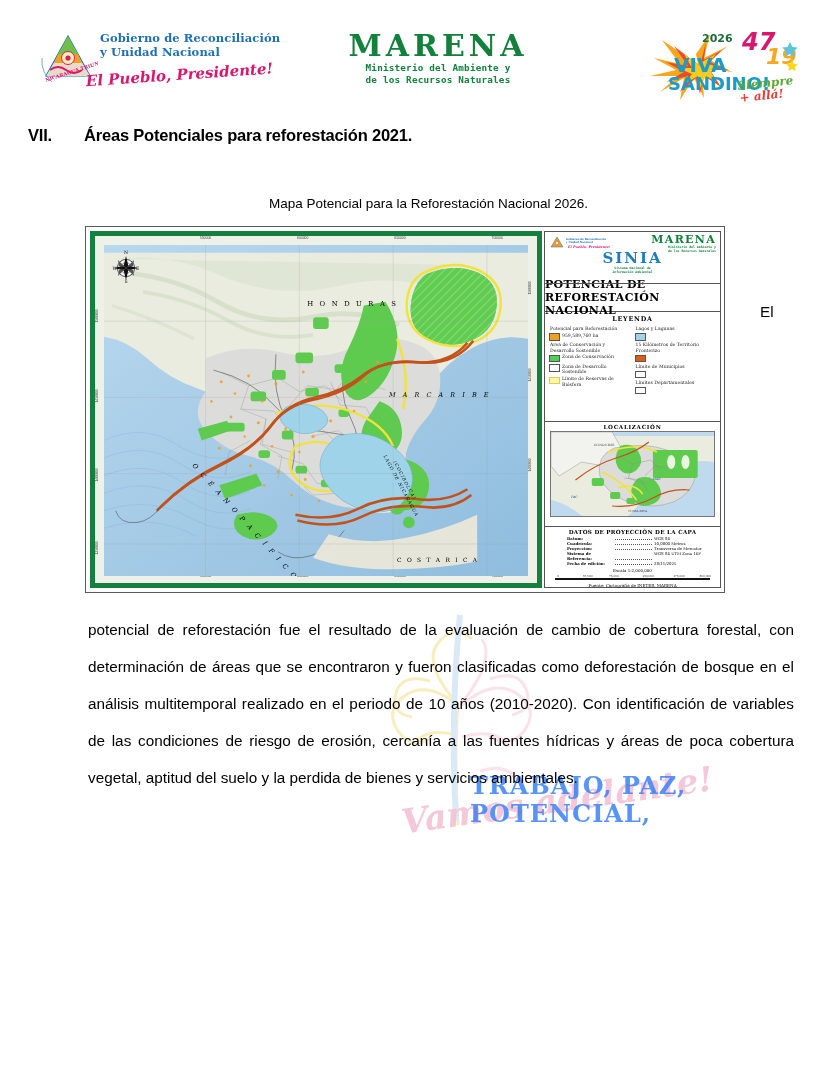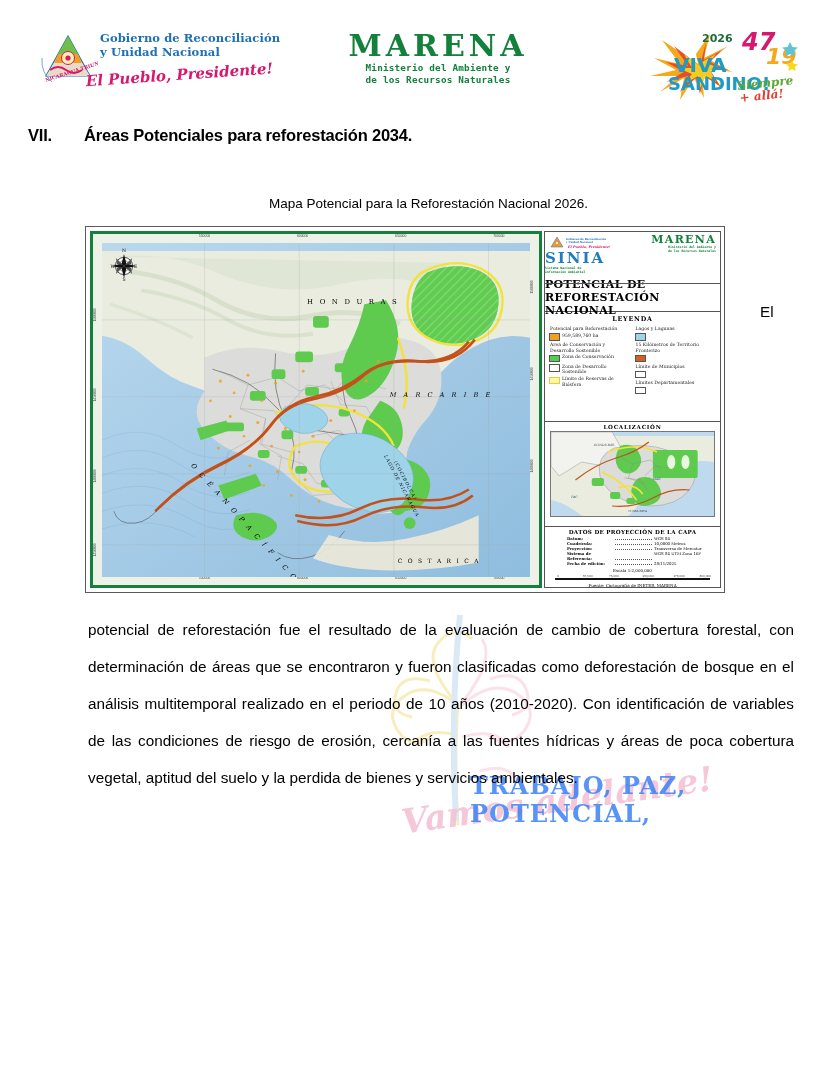--- a/index.html
+++ b/index.html
@@ -32,21 +32,21 @@
   .sec-title .num{display:inline-block;width:56px;}
 
   
   .map-caption{position:absolute;left:16px;top:196px;width:825px;text-align:center;
      font-size:13.5px;}
 
   
   .map-fig{position:absolute;left:85px;top:226px;width:640px;height:367px;
      background:#fff;border:1px solid #5a5a5a;box-sizing:border-box;}
   .map-frame{position:absolute;left:4px;top:4px;width:452px;height:357px;
-     border:3px solid #15803d;box-sizing:border-box;overflow:hidden;background:#eef1e8;}
+     border:5px solid #15803d;box-sizing:border-box;overflow:hidden;background:#eef1e8;}
 
   
   .grat-top,.grat-bot{position:absolute;left:0;width:100%;height:9px;
       font-size:3.4px;color:#444;}
   .grat-top{top:0;}.grat-bot{bottom:0;}
   .grat-top span,.grat-bot span{position:absolute;transform:translateX(-50%);}
   .grat-left,.grat-right{position:absolute;top:0;height:100%;width:9px;font-size:3.4px;color:#444;}
   .grat-left{left:0;}.grat-right{right:0;}
   .grat-left span,.grat-right span{position:absolute;writing-mode:vertical-rl;
       transform:translateY(-50%) rotate(180deg);}
@@ -66,21 +66,21 @@
   .side{position:absolute;left:458px;top:4px;width:177px;height:357px;
      border:1px solid #555;box-sizing:border-box;background:#fff;
      font-family:"DejaVu Serif",serif;}
   .side-box{border-bottom:1px solid #555;box-sizing:border-box;}
   .logo-row{height:52px;position:relative;padding:2px 3px;}
   .mini-gov{position:absolute;left:4px;top:3px;width:62px;height:15px;}
   .mini-marena{position:absolute;right:4px;top:2px;text-align:right;}
   .mini-marena .w{font-size:11px;font-weight:bold;color:#13803c;letter-spacing:1.3px;line-height:11px;}
   .mini-marena .s{font-family:"DejaVu Sans Mono",monospace;font-size:3.2px;
      color:#13803c;font-weight:bold;line-height:4px;}
-  .sinia{position:absolute;left:0;top:19px;width:100%;text-align:left;}
+  .sinia{position:absolute;left:0;top:19px;width:100%;text-align:center;}
   .sinia .w{font-size:15px;font-weight:bold;color:#1f7dbf;letter-spacing:2px;line-height:15px;}
   .sinia .s{font-family:"DejaVu Sans Mono",monospace;font-size:3.2px;font-weight:bold;
      color:#13803c;line-height:4px;}
   .pot-title{height:28px;display:flex;align-items:center;justify-content:center;
      font-size:11px;font-weight:bold;letter-spacing:.35px;}
   .leyenda-box{height:110px;padding:3px 4px 0;box-sizing:border-box;}
   .leyenda-hd{text-align:center;font-size:6.4px;font-weight:bold;letter-spacing:.8px;margin-bottom:3px;}
   .leg-cols{display:flex;gap:4px;}
   .leg-col{width:50%;}
   .leg-t{font-size:4.6px;line-height:5.6px;color:#1a1a1a;margin:0 0 1px 1px;}
@@ -163,21 +163,21 @@
     <path d="M150 18 l2.4 5 5.4.6 -4 3.7 1.1 5.3 -4.9-2.7 -4.9 2.7 1.1-5.3 -4-3.7 5.4-.6 Z" fill="#5cc4d8"></path>
     <path d="M152 36 l1.8 3.8 4.1.4 -3 2.8 .8 4 -3.7-2 -3.7 2 .8-4 -3-2.8 4.1-.4 Z" fill="#f6d91c"></path>
     <text x="34" y="48" font-family="DejaVu Sans, sans-serif" font-weight="bold" font-size="20" fill="#1e9bc4">VIVA</text>
     <text x="28" y="66" font-family="DejaVu Sans, sans-serif" font-weight="bold" font-size="18" fill="#1e9bc4">SANDINO!</text>
     <text x="98" y="66" font-family="DejaVu Serif, serif" font-style="italic" font-weight="bold" font-size="12" fill="#5aa832" transform="rotate(-6 98 66)">Siempre</text>
     <text x="100" y="78" font-family="DejaVu Serif, serif" font-style="italic" font-weight="bold" font-size="12" fill="#e43d30" transform="rotate(-6 100 78)">+ allá!</text>
   </svg>
 </div>
 
 <div class="sec-title">
-  <span class="num">VII.</span><span>Áreas Potenciales para reforestación 2034.</span>
+  <span class="num">VII.</span><span>Áreas Potenciales para reforestación 2021.</span>
 </div>
 
 <div class="map-caption">Mapa Potencial para la Reforestación Nacional 2026.</div>
 
 <div class="map-fig">
 
   <div class="map-frame">
 
     <div class="grat-top">
       <span style="left:25%">550000</span>

